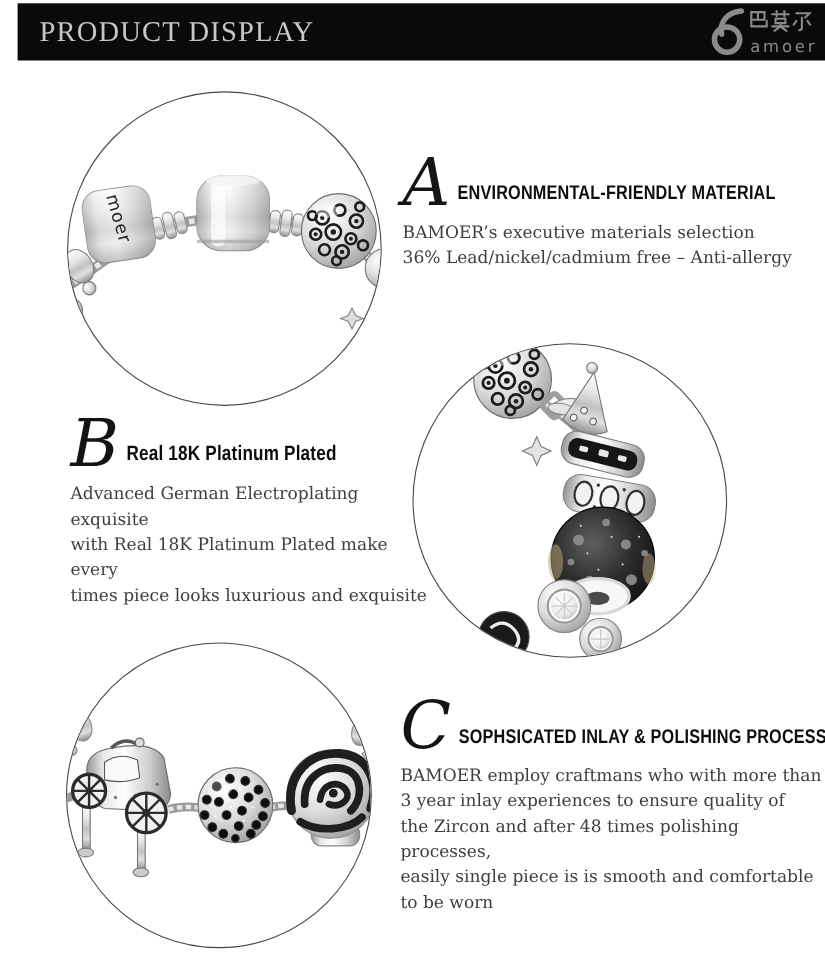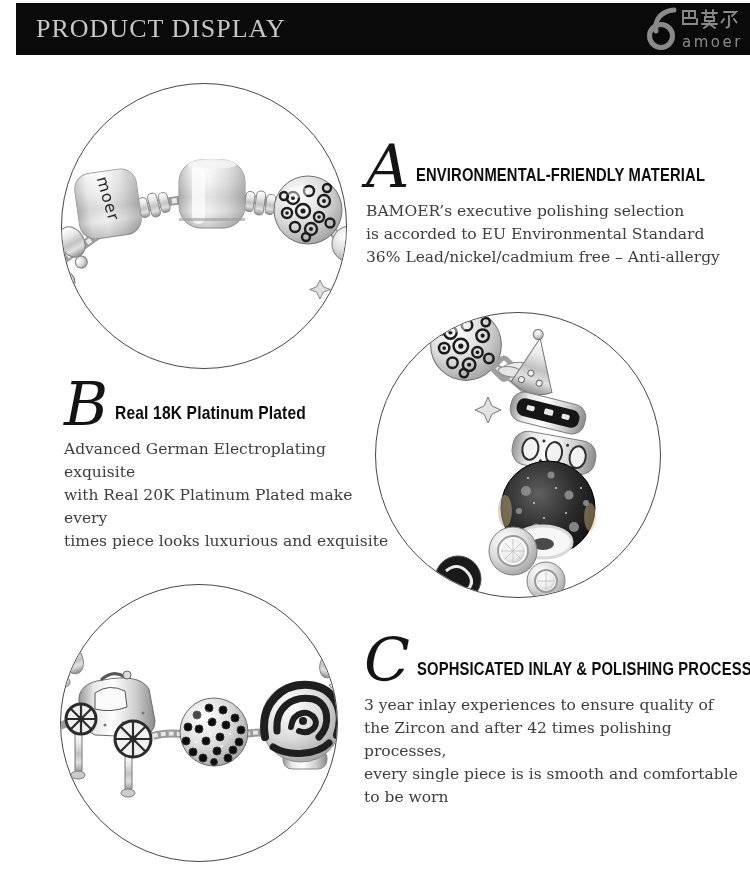--- a/index.html
+++ b/index.html
@@ -364,44 +364,44 @@
       </g>
     </svg>
   </div>
 
   <section class="feature f-a">
     <div class="feat-head">
       <span class="letter">A</span>
       <h2 class="heading">ENVIRONMENTAL-FRIENDLY MATERIAL</h2>
     </div>
     <div class="body">
-      <p>BAMOER’s executive polishing selection</p>
-      <p>is accorded to EU Environmental Standard</p>
+      <p>BAMOER’s executive materials selection</p>
       <p>36% Lead/nickel/cadmium free – Anti-allergy</p>
     </div>
   </section>
 
   <section class="feature f-b">
     <div class="feat-head">
       <span class="letter">B</span>
       <h2 class="heading">Real 18K Platinum Plated</h2>
     </div>
     <div class="body">
       <p>Advanced German Electroplating exquisite</p>
-      <p>with Real 20K Platinum Plated make every</p>
+      <p>with Real 18K Platinum Plated make every</p>
       <p>times piece looks luxurious and exquisite</p>
     </div>
   </section>
 
   <section class="feature f-c">
     <div class="feat-head">
       <span class="letter">C</span>
       <h2 class="heading">SOPHSICATED INLAY &amp; POLISHING PROCESS</h2>
     </div>
     <div class="body">
+      <p>BAMOER employ craftmans who with more than</p>
       <p>3 year inlay experiences to ensure quality of</p>
-      <p>the Zircon and after 42 times polishing processes,</p>
-      <p>every single piece is is smooth and comfortable</p>
+      <p>the Zircon and after 48 times polishing processes,</p>
+      <p>easily single piece is is smooth and comfortable</p>
       <p>to be worn</p>
     </div>
   </section>
 
 </div>
 
 </body></html>

